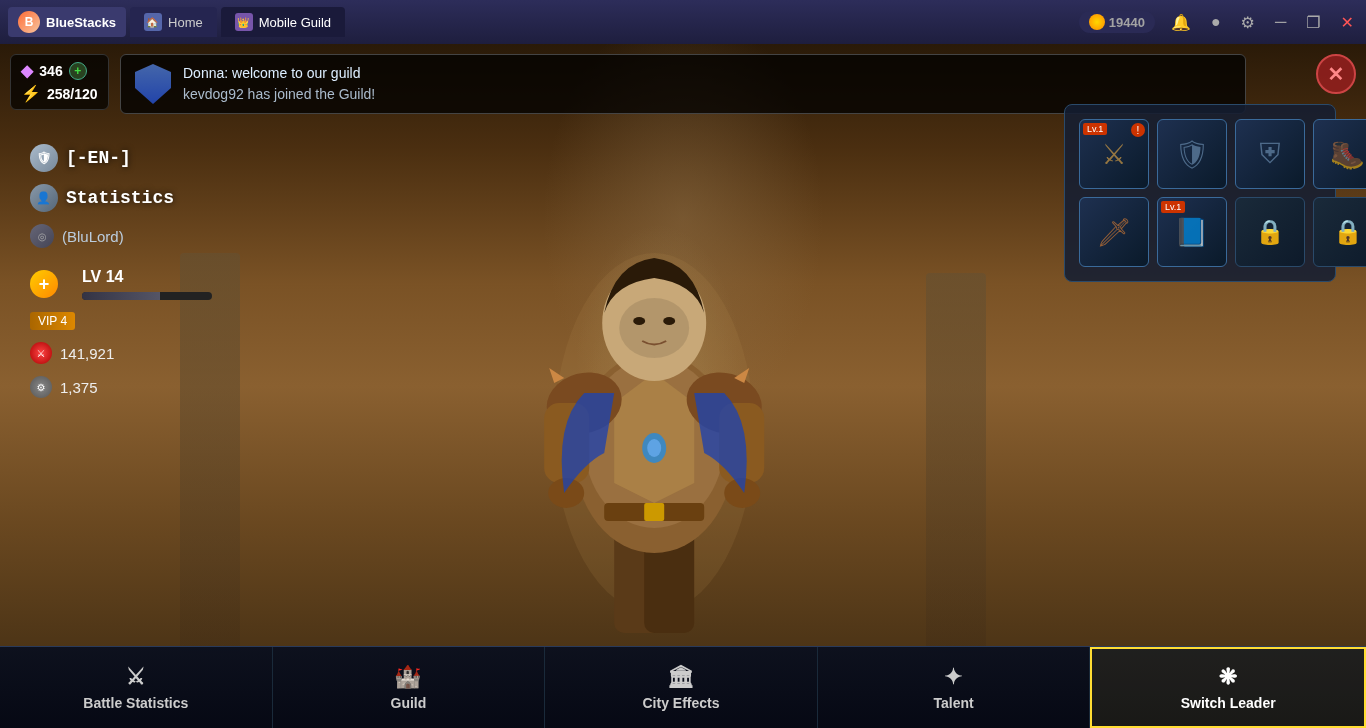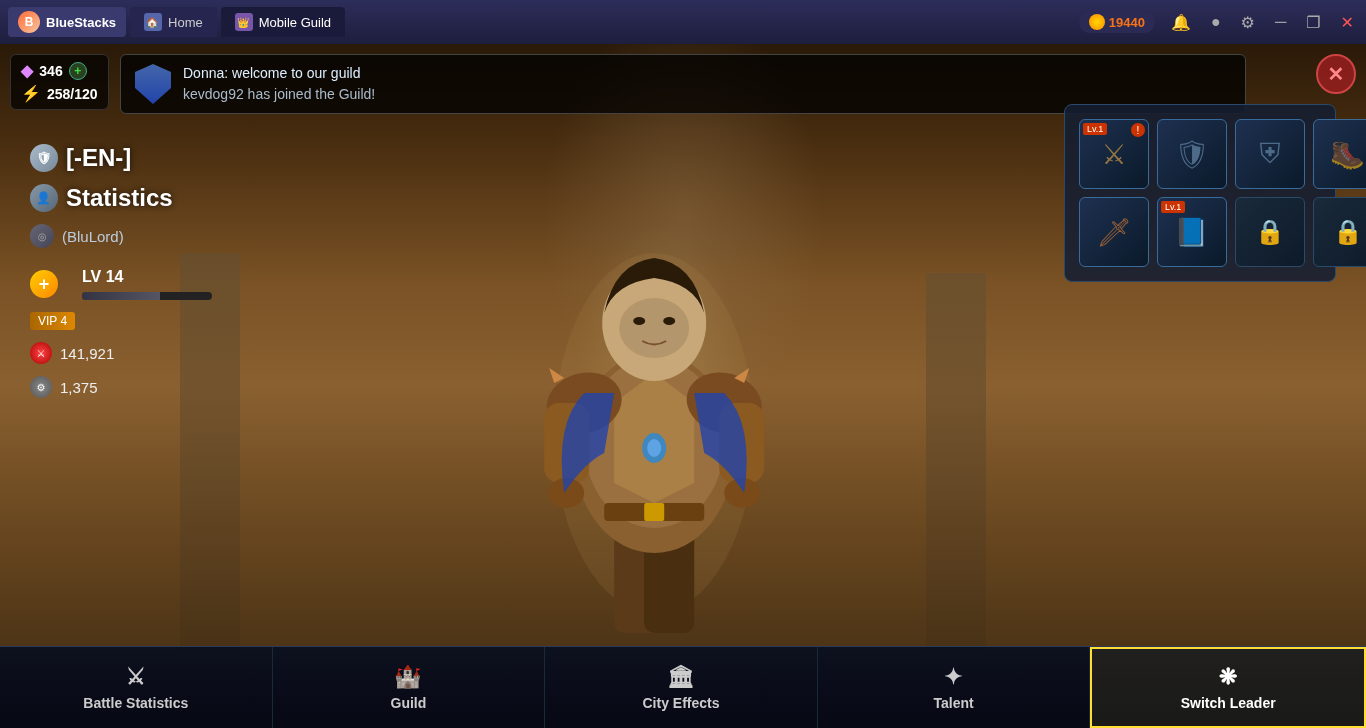--- a/index.html
+++ b/index.html
@@ -42,21 +42,21 @@
     .tb-tab-icon {
       width: 18px; height: 18px; background: #5566aa;
       border-radius: 3px; display:flex; align-items:center; justify-content:center;
       font-size:10px; color:#fff;
     }
     .tb-spacer { flex: 1; }
     .tb-right { display:flex; align-items:center; gap:12px; }
     .tb-coins {
       display:flex; align-items:center; gap:4px;
       background:#2a2a55; border-radius:12px; padding:3px 10px;
-      color:#f97316; font-size:13px; font-weight:600;
+      color:#a3a3a3; font-size:13px; font-weight:600;
     }
     .tb-coin-icon {
       width:16px; height:16px; background:radial-gradient(circle,#ffd700,#ff8800);
       border-radius:50%;
     }
     .tb-ctrl-btn {
       color:#aaa; font-size:16px; cursor:pointer; padding:0 4px;
     }
 
     
@@ -162,21 +162,21 @@
     .player-name-row {
       display: flex; align-items: center; gap: 8px;
     }
     .guild-badge {
       width: 28px; height: 28px;
       background: linear-gradient(135deg,#aabbcc,#778899);
       border-radius: 50%;
       display:flex; align-items:center; justify-content:center;
       color:#fff; font-size:12px; font-weight:bold;
     }
-    .player-name { color:#ffffff; font-size:24px; font-weight:700; text-shadow:0 0 6px rgba(0,0,0,0.8); }
+    .player-name { color:#ffffff; font-size:18px; font-weight:700; text-shadow:0 0 6px rgba(0,0,0,0.8);font-family:Liberation Mono, monospace; }
     .player-title-row { display:flex; align-items:center; gap:8px; }
     .title-icon {
       width:24px; height:24px;
       background: linear-gradient(135deg,#667,#445);
       border-radius:50%;
       display:flex; align-items:center; justify-content:center;
       color:#aaa; font-size:10px;
     }
     .player-title { color:#bbccdd; font-size:15px; }
 

